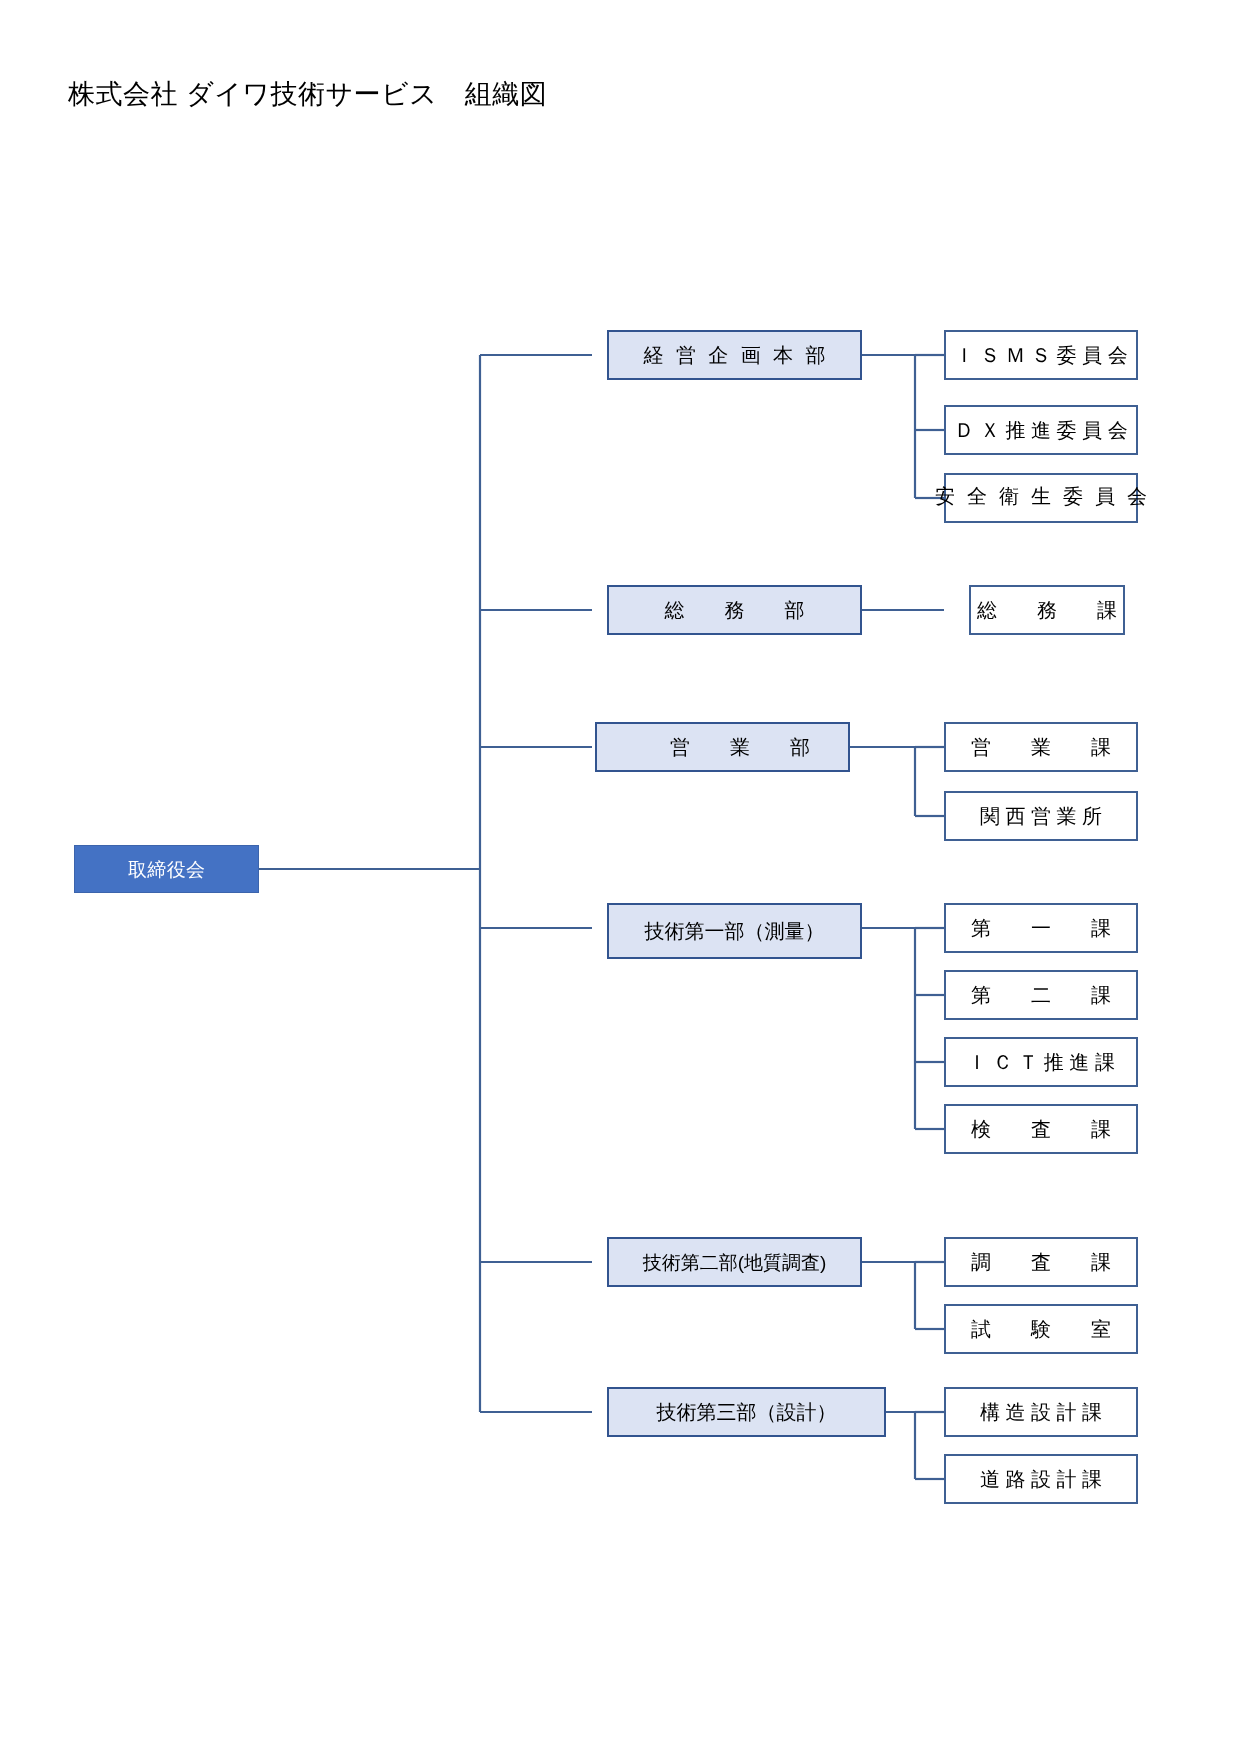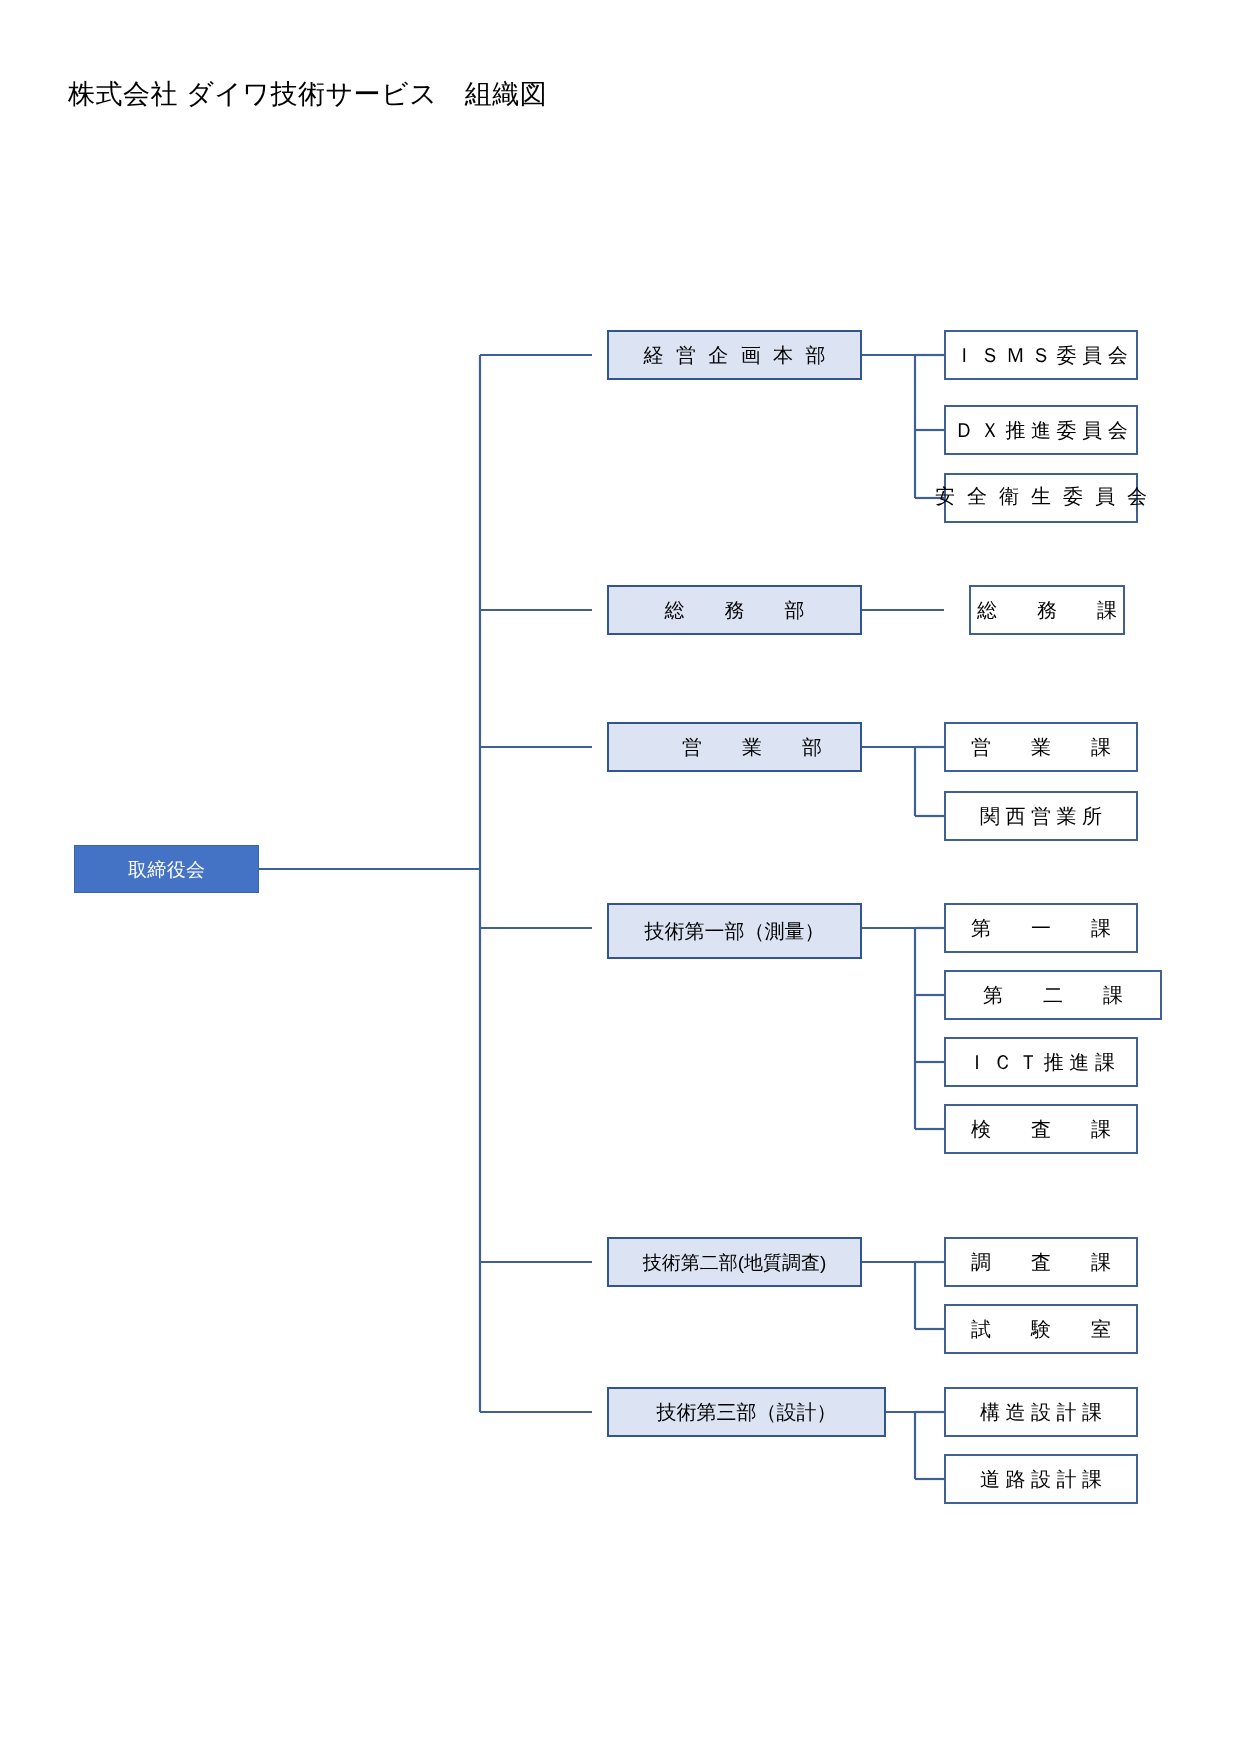--- a/index.html
+++ b/index.html
@@ -146,21 +146,21 @@
   </div>
 
   <div class="node node-dept" style="left:592px; top:330px; width:255px; height:50px;">
     <span class="label sp-mid">経 営 企 画 本 部</span>
   </div>
 
   <div class="node node-dept" style="left:592px; top:585px; width:255px; height:50px;">
     <span class="label sp-none">総　　務　　部</span>
   </div>
 
-  <div class="node node-dept" style="left:592px; top:722px; width:255px; height:50px;padding-left:35px;">
+  <div class="node node-dept" style="left:580px; top:722px; width:255px; height:50px;padding-left:35px;">
     <span class="label sp-none">営　　業　　部</span>
   </div>
 
   <div class="node node-dept" style="left:592px; top:903px; width:255px; height:56px;">
     <span class="label sp-none">技術第一部（測量）</span>
   </div>
 
   <div class="node node-dept" style="left:592px; top:1237px; width:255px; height:50px; font-size:19px;">
     <span class="label sp-none">技術第二部(地質調査)</span>
   </div>
@@ -190,21 +190,21 @@
   </div>
 
   <div class="node node-unit" style="left:944px; top:791px; width:194px; height:50px;">
     <span class="label sp-none">関 西 営 業 所</span>
   </div>
 
   <div class="node node-unit" style="left:944px; top:903px; width:194px; height:50px;">
     <span class="label sp-none">第　　一　　課</span>
   </div>
 
-  <div class="node node-unit" style="left:944px; top:970px; width:218px; height:50px;">
+  <div class="node node-unit" style="left:944px; top:970px; width:194px; height:50px;">
     <span class="label sp-none">第　　二　　課</span>
   </div>
 
   <div class="node node-unit" style="left:944px; top:1037px; width:194px; height:50px;">
     <span class="label sp-none">Ｉ Ｃ Ｔ 推 進 課</span>
   </div>
 
   <div class="node node-unit" style="left:944px; top:1104px; width:194px; height:50px;">
     <span class="label sp-none">検　　査　　課</span>
   </div>

